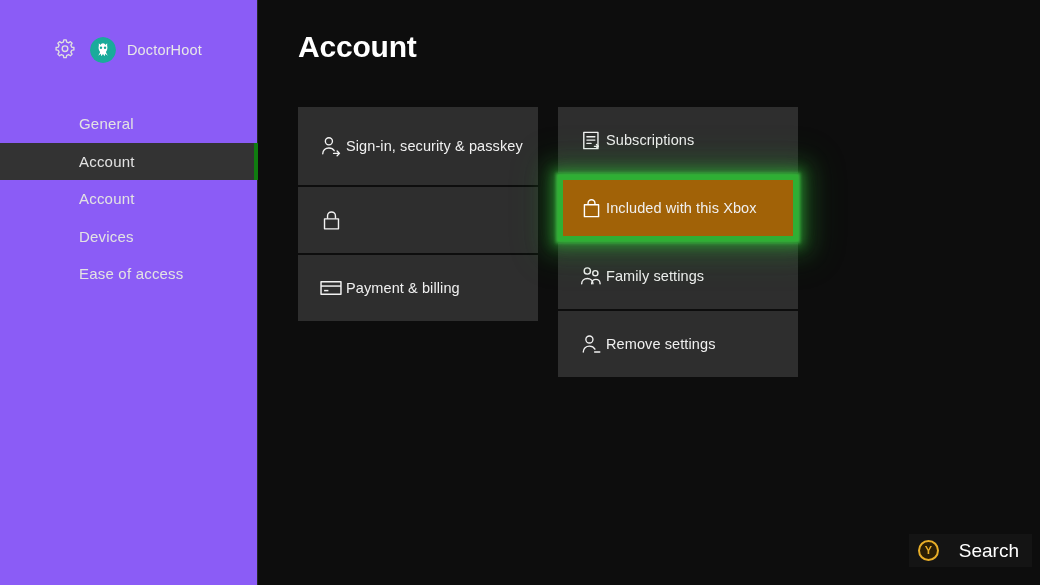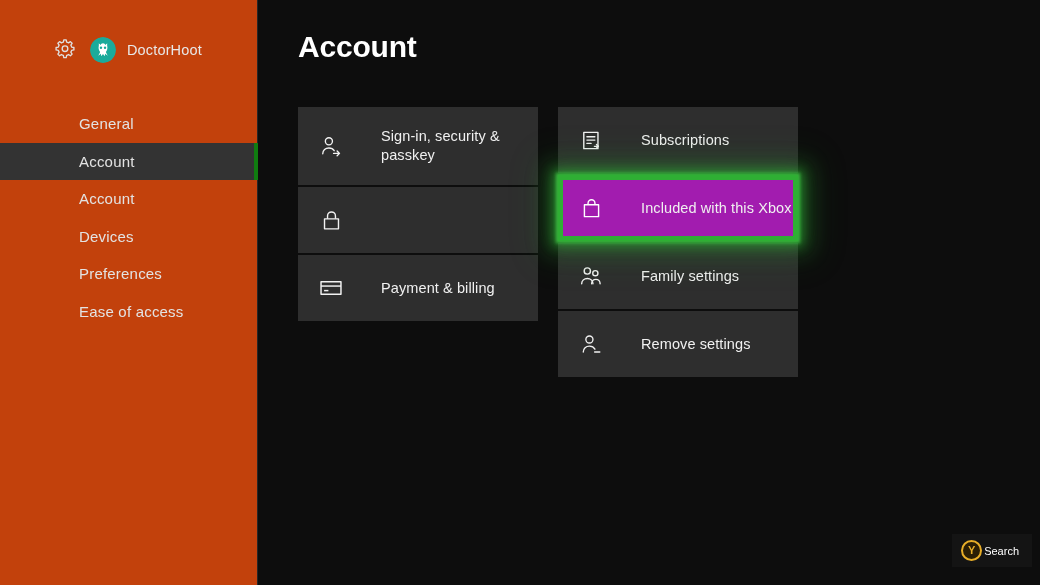--- a/index.html
+++ b/index.html
@@ -17,21 +17,21 @@
     color: #ffffff;
     position: relative;
   }
 
   
   #sidebar {
     position: absolute;
     left: 0; top: 0;
     width: 258px;
     height: 585px;
-    background: #c2410c;
+    background: #8b5cf6;
     border-right: 1px solid #262626;
   }
 
   #profile-row {
     position: absolute;
     left: 0; top: 33px;
     width: 258px;
     height: 34px;
     display: flex;
     align-items: center;
@@ -113,30 +113,30 @@
     cursor: pointer;
   }
   .tile-icon {
     width: 28px; height: 28px;
     flex: 0 0 28px;
     display: flex;
     align-items: center;
     justify-content: center;
   }
   .tile-label {
-    margin-left: 36px;
+    margin-left: 1px;
     font-size: 14.5px;
     line-height: 19px;
     color: #f0f0f0;
     letter-spacing: .1px;
   }
 
   
   .tile.focused {
-    background: #a21caf;
+    background: #a16207;
     border: 5px solid #2faf34;
     padding-left: 14px;
     box-shadow:
       0 0 3px 2px rgba(60,190,65,.85),
       0 0 10px 5px rgba(50,175,55,.55),
       0 0 20px 11px rgba(45,160,50,.30),
       0 0 32px 18px rgba(40,145,45,.15);
     z-index: 5;
   }
 
@@ -158,21 +158,21 @@
     border: 2px solid #e8ae28;
     display: flex;
     align-items: center;
     justify-content: center;
     font-size: 11px;
     font-weight: bold;
     color: #e8ae28;
     line-height: 1;
     flex: 0 0 auto;
   }
-  #search-label { margin-left: 2px; font-size: 11px; color: #ffffff; }
+  #search-label { margin-left: 20px; font-size: 19px; color: #ffffff; }
 
   .ico { display: block; }
 </style>
 </head>
 <body>
 
 <div id="sidebar">
 
   <div id="profile-row">
     <span id="gear-icon">
@@ -203,23 +203,20 @@
     <div class="nav-item selected">
         <span>Account</span>
       </div>
     <div class="nav-item">
         <span>Account</span>
       </div>
     <div class="nav-item">
         <span>Devices</span>
       </div>
     <div class="nav-item">
-        <span>Preferences</span>
-      </div>
-    <div class="nav-item">
         <span>Ease of access</span>
       </div>
   </div>
 </div>
 
 <div id="main">
 
   <div id="page-title">Account</div>
 
   <div id="tile-area">

